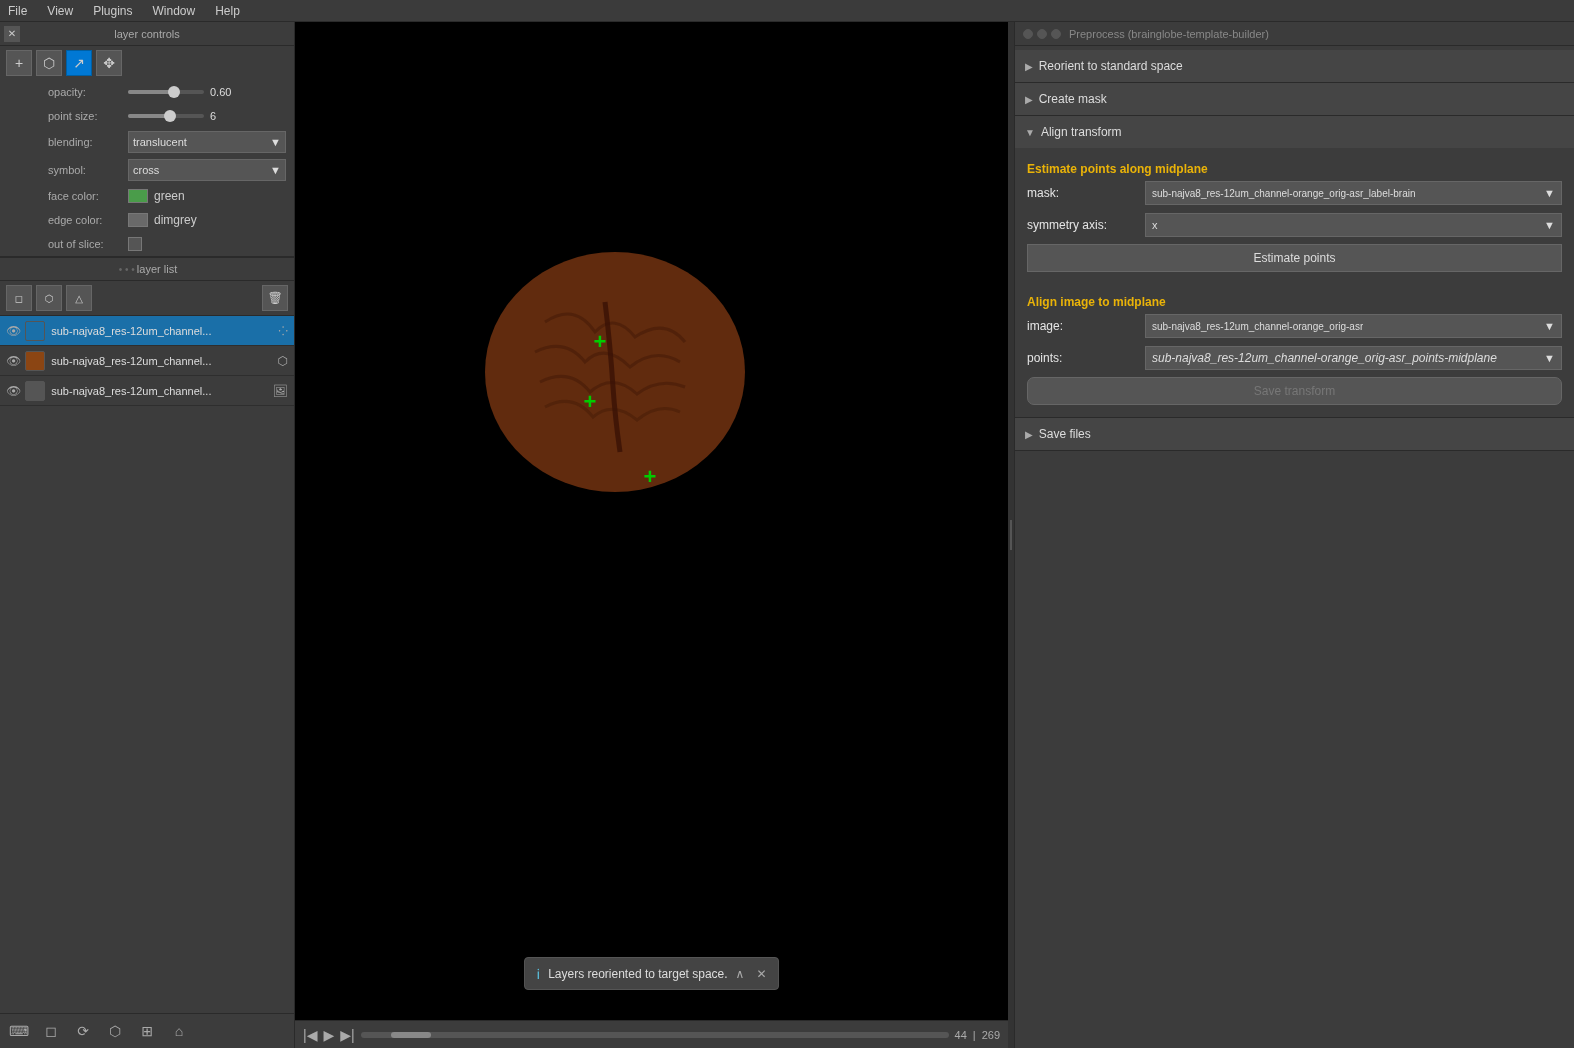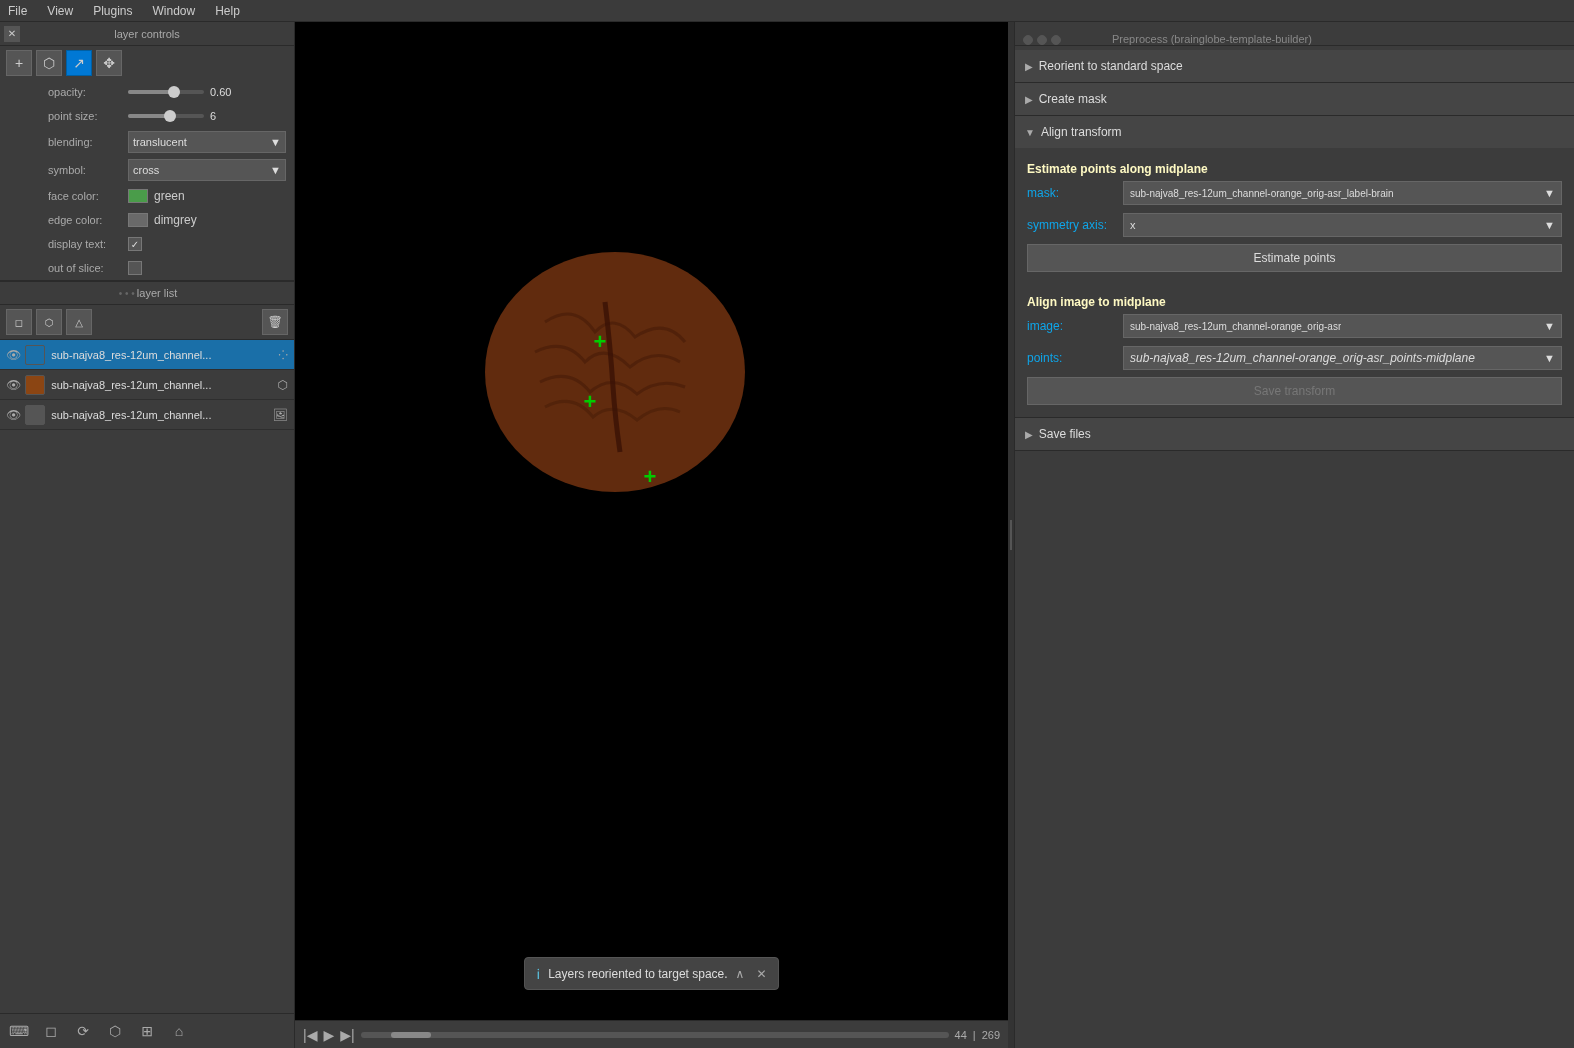--- a/index.html
+++ b/index.html
@@ -334,26 +334,25 @@
       background: #3c3c3c;
       border-left: 1px solid #2a2a2a;
       display: flex;
       flex-direction: column;
     }
     .right-panel-title {
       height: 24px;
       background: #3c3c3c;
       border-bottom: 1px solid #2a2a2a;
       display: flex;
-      align-items: flex-end;
+      align-items: center;
       padding: 0 8px;
       font-size: 11px;
       color: #888;
       position: relative;
-      gap: 43px;
     }
     .right-panel-title .window-btns {
       display: flex;
       gap: 4px;
       margin-right: 8px;
     }
     .win-btn {
       width: 10px;
       height: 10px;
       border-radius: 50%;
@@ -393,22 +392,22 @@
     }
 
     
     .form-row {
       display: flex;
       align-items: center;
       margin-bottom: 6px;
       min-height: 26px;
     }
     .form-label {
-      width: 96px;
-      color: #0ea5e9;
+      width: 118px;
+      color: #e5e5e5;
       font-size: 12px;
       flex-shrink: 0;
     }
     .form-control {
       flex: 1;
       background: #555;
       border: 1px solid #666;
       color: #ddd;
       font-size: 11px;
       padding: 3px 6px;
@@ -428,25 +427,26 @@
       font-size: 12px;
       cursor: pointer;
       margin: 4px 0;
       display: flex;
       align-items: center;
       justify-content: center;
     }
     .action-btn.disabled {
       color: #777;
       cursor: default;
+      border-radius: 7px;
     }
 
     .subsection-title {
       font-size: 12px;
-      color: #fef9c3;
+      color: #eab308;
       margin: 6px 0 4px 0;
       font-weight: bold;
     }
 
     
     .vert-sep {
       width: 6px;
       background: #333;
       cursor: col-resize;
       display: flex;
@@ -541,24 +541,20 @@
       </div>
 
       <div class="prop-row">
         <span class="prop-label">edge color:</span>
         <div style="display:flex;align-items:center;flex:1;text-align:center;">
           <div class="color-swatch" style="background:#696969;"></div>
           <span>dimgrey</span>
         </div>
       </div>
 
-      <div class="prop-row">
-        <span class="prop-label">display text:</span>
-        <div class="checkbox">✓</div>
-      </div>
 
       <div class="prop-row">
         <span class="prop-label">out of slice:</span>
         <div class="checkbox" style="background:#555;"></div>
       </div>
     </div>
 
     <div class="layer-list">
       <div class="layer-list-title">
         <span class="dots-handle">• • •</span>

